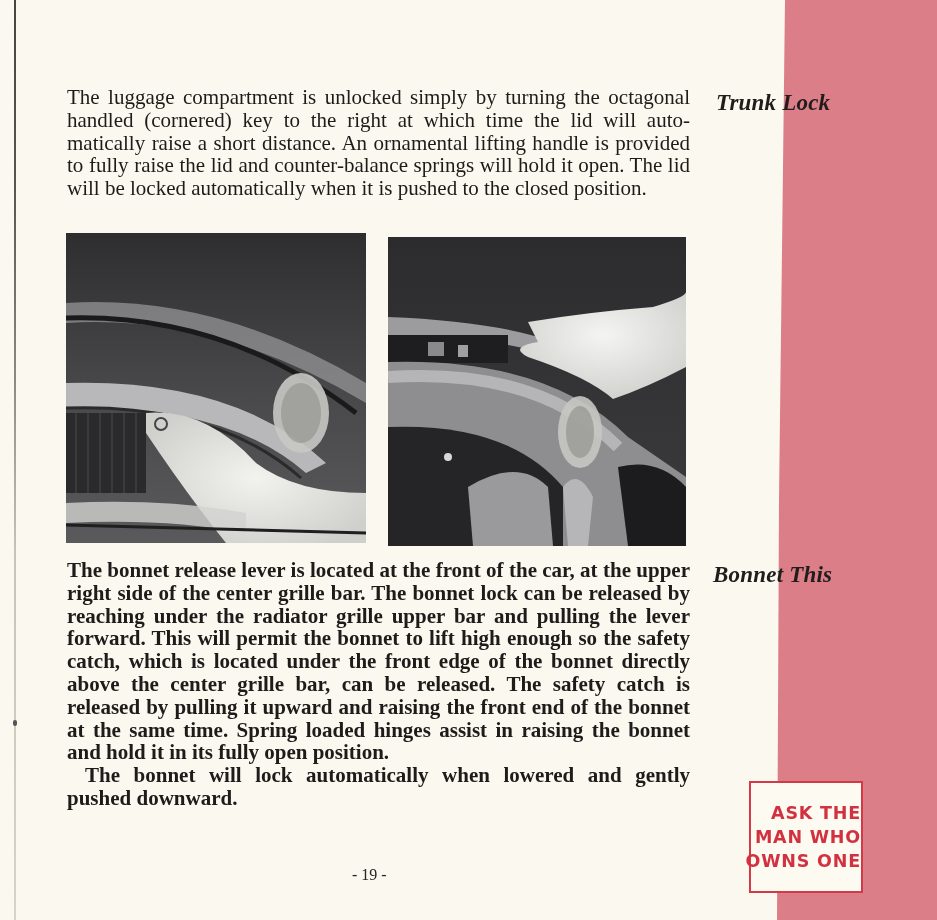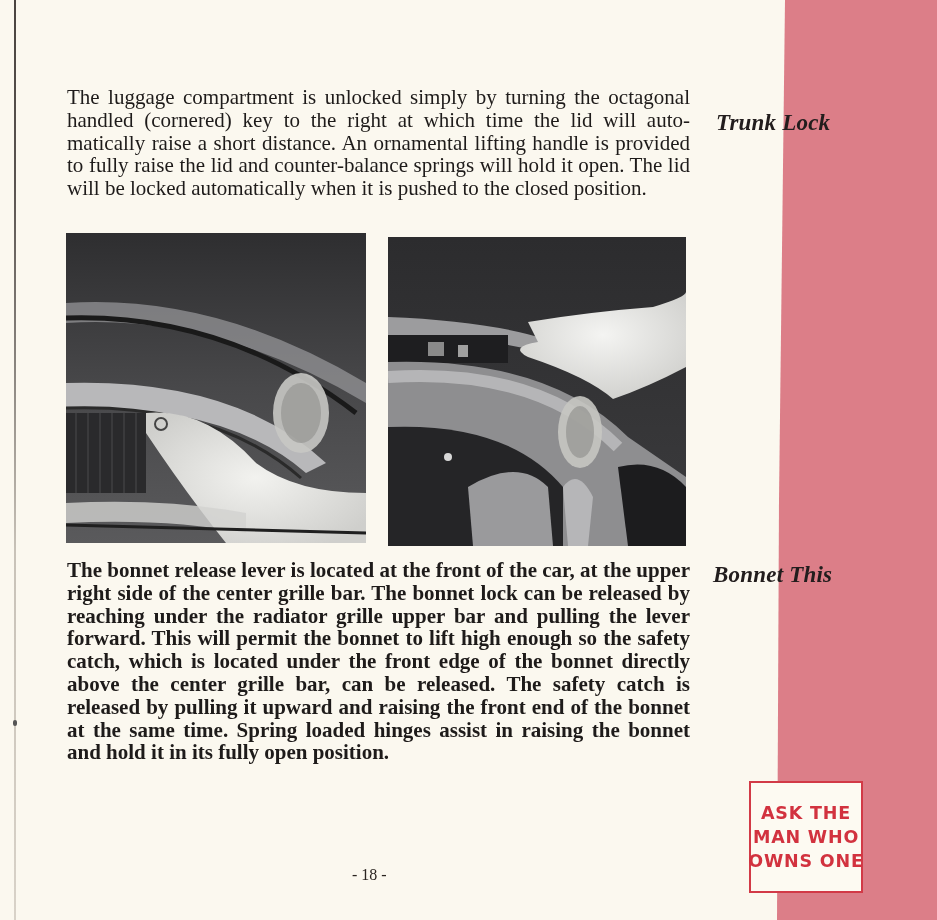--- a/index.html
+++ b/index.html
@@ -28,35 +28,35 @@
     hyphens: manual;
   }
   .text-block p { margin: 0; }
   .text-block p.indent { text-indent: 18px; }
   #trunk-text { top: 86px; }
   #bonnet-text { top: 559px; font-weight: bold; }
   .side-heading {
     position: absolute; font-weight: bold; font-style: italic;
     font-size: 23px; color: #221d1d; white-space: nowrap; letter-spacing: 0.2px;
   }
-  #trunk-heading { left: 716px; top: 90px; margin-top: 20px; }
+  #trunk-heading { left: 716px; top: 90px; }
   #bonnet-heading { left: 713px; top: 562px; }
   .photo {
     position: absolute; background: #3a3a3c; overflow: hidden;
   }
   #photo-1 { left: 66px; top: 233px; width: 300px; height: 310px; }
   #photo-2 { left: 388px; top: 237px; width: 298px; height: 309px; }
   .photo svg { display: block; width: 100%; height: 100%; }
   .page-number {
     position: absolute; left: 352px; top: 866px; font-size: 16px; color: #2a2420;
   }
   .badge {
     position: absolute; left: 749px; top: 781px; width: 110px; height: 108px;
     background: #fdfaf2; border: 2px solid #d23a47;
-    display: flex; flex-direction: column; align-items: center; justify-content: center;
+    display: flex; flex-direction: column; align-items: flex-end; justify-content: center;
     font-family: "DejaVu Sans", "Liberation Sans", sans-serif; font-weight: bold;
     color: #d2323f; font-size: 17.5px; line-height: 24px; letter-spacing: 0.8px;
   }
   .badge span { display: block; white-space: nowrap; }
 </style>
 </head>
 <body>
 
 <div class="binding-line"></div>
 <div class="binding-mark"></div>
@@ -128,22 +128,23 @@
     <path d="M175 250 Q190 230 205 260 L200 309 L180 309 Z" fill="#b6b6b8"></path>
     <ellipse cx="192" cy="195" rx="22" ry="36" fill="#c6c6c2" opacity="0.9"></ellipse>
     <ellipse cx="192" cy="195" rx="14" ry="26" fill="#8c8c89" opacity="0.6"></ellipse>
     <path d="M140 85 Q200 75 265 70 Q298 60 298 55 L298 130 Q260 150 225 162 Q200 140 140 120 Q120 110 150 105 Z" fill="url(#p2hand)"></path>
     <path d="M230 230 Q270 220 298 250 L298 309 L240 309 Z" fill="#1c1c1e"></path>
   </svg>
 </div>
 
 <div class="text-block" id="bonnet-text">
   <p>The bonnet release lever is located at the front of the car, at the upper right side of the center grille bar. The bonnet lock can be released by reaching under the radiator grille upper bar and pulling the lever for­ward. This will permit the bonnet to lift high enough so the safety catch, which is located under the front edge of the bonnet directly above the center grille bar, can be released. The safety catch is released by pulling it upward and raising the front end of the bonnet at the same time. Spring loaded hinges assist in raising the bonnet and hold it in its fully open position.</p>
+  <p class="indent">The bonnet will lock automatically when lowered and gently pushed downward.</p>
 </div>
 <div class="side-heading" id="bonnet-heading">Bonnet This</div>
 
-<div class="page-number">- 18 -</div>
+<div class="page-number">- 19 -</div>
 
 <div class="badge">
   <span>ASK THE</span>
   <span>MAN WHO</span>
   <span>OWNS ONE</span>
 </div>
 
 </body></html>

